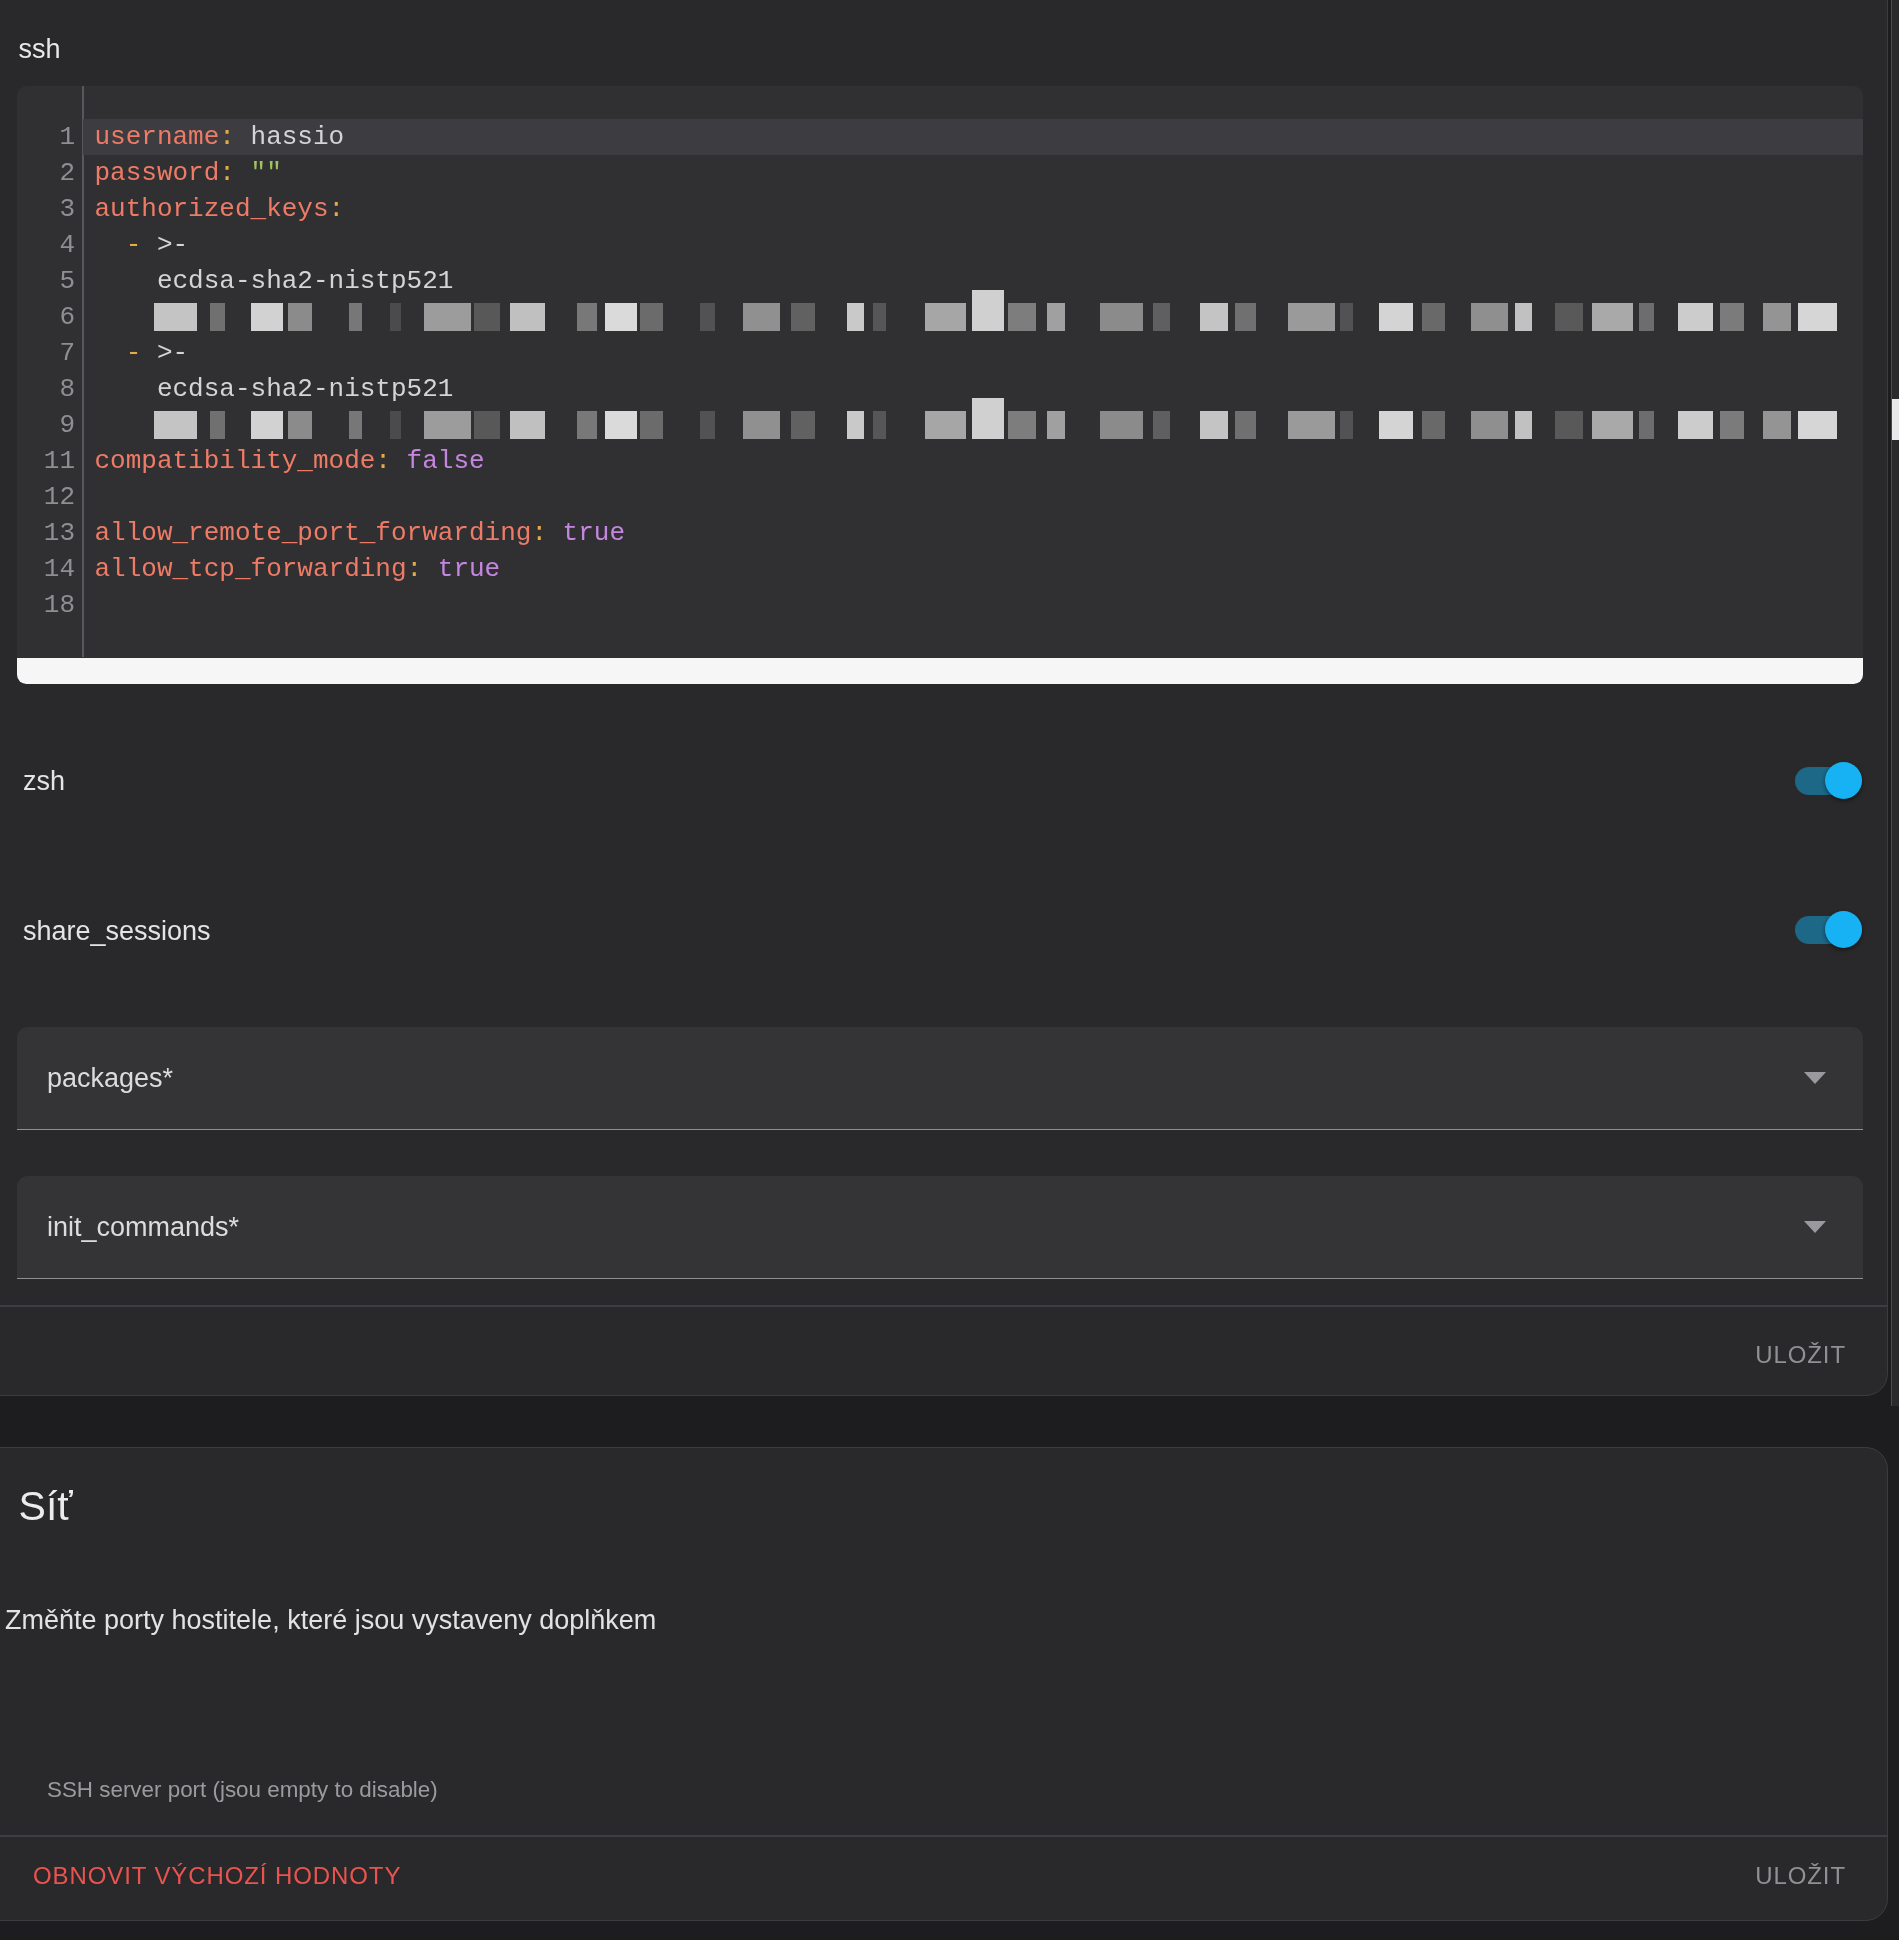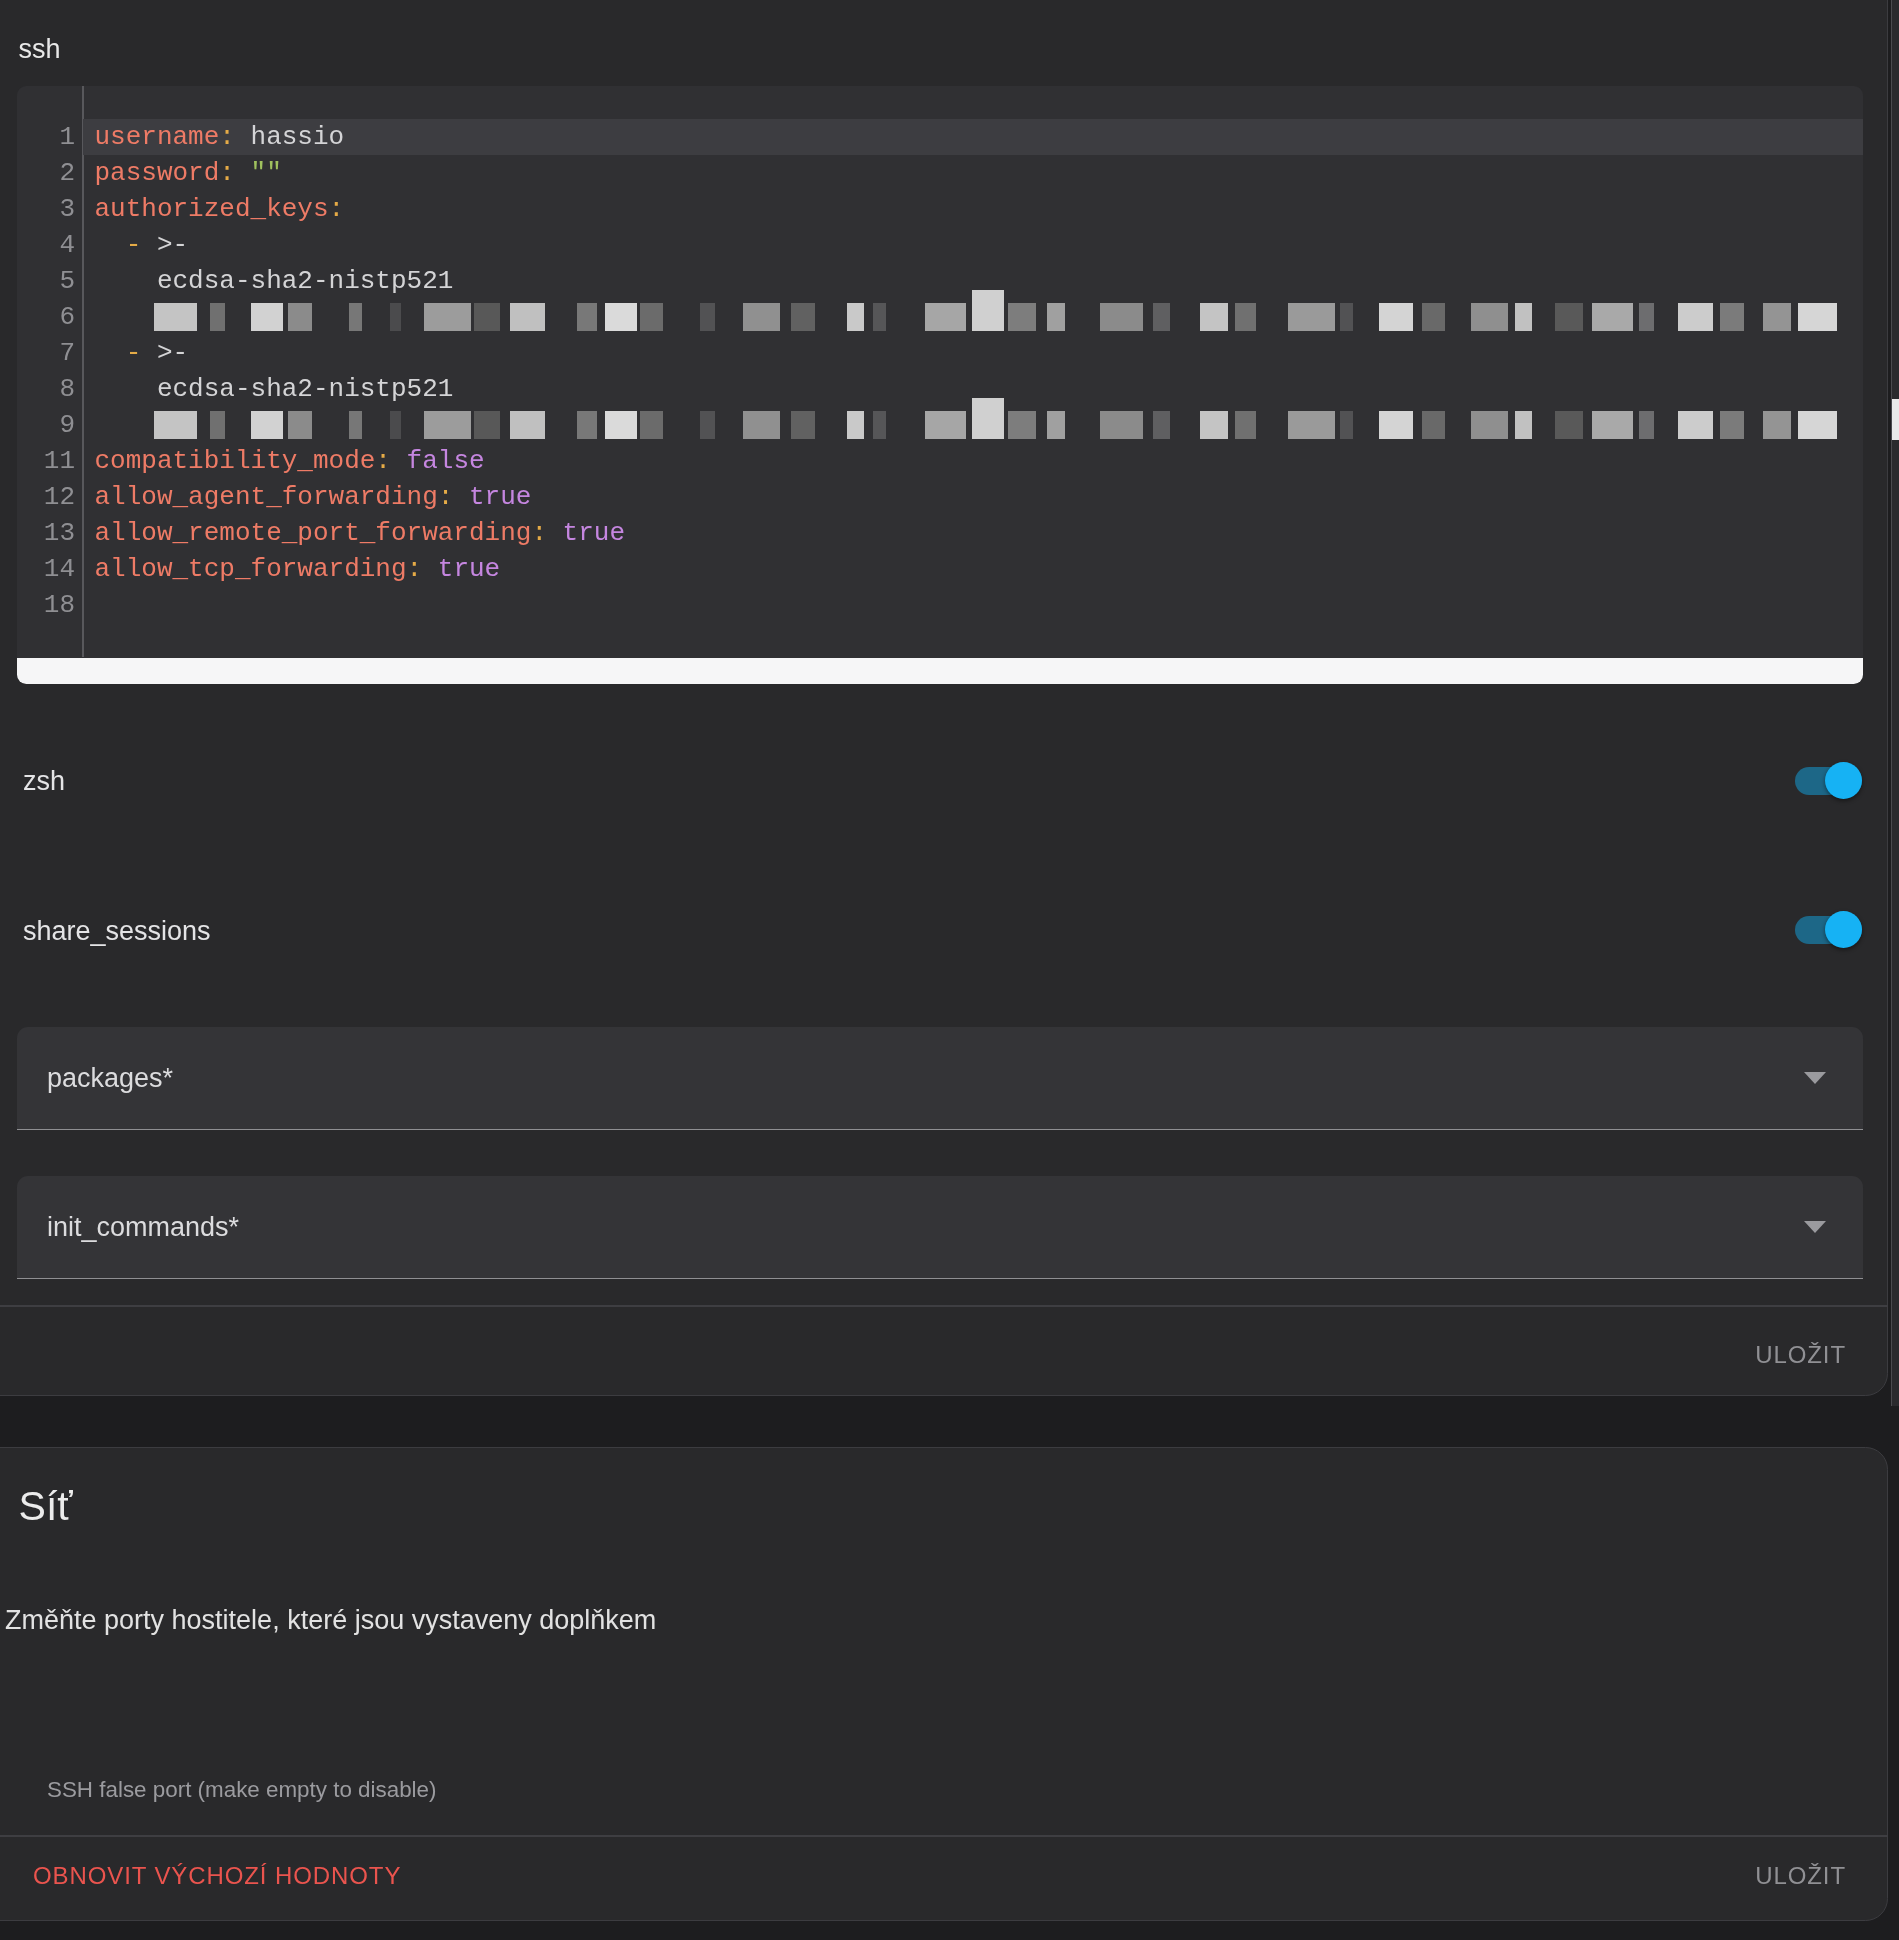--- a/index.html
+++ b/index.html
@@ -97,21 +97,21 @@
         <div class="erow active"><span class="ln">1</span><span class="ecode"><span class="tk-k">username</span><span class="tk-p">:</span><span class="tk-t"> hassio</span></span></div>
         <div class="erow"><span class="ln">2</span><span class="ecode"><span class="tk-k">password</span><span class="tk-p">:</span><span class="tk-s"> ""</span></span></div>
         <div class="erow"><span class="ln">3</span><span class="ecode"><span class="tk-k">authorized_keys</span><span class="tk-p">:</span></span></div>
         <div class="erow"><span class="ln">4</span><span class="ecode"><span class="tk-t">  </span><span class="tk-p">-</span><span class="tk-t"> &gt;-</span></span></div>
         <div class="erow"><span class="ln">5</span><span class="ecode"><span class="tk-t">    ecdsa-sha2-nistp521</span></span></div>
         <div class="erow"><span class="ln">6</span><span class="ecode"><span class="mosaic"><span class="mblock" style="width: 43px; background: rgb(196, 196, 196); margin-right: 13px;"></span><span class="mblock" style="width: 15px; background: rgb(112, 112, 112); margin-right: 26px;"></span><span class="mblock" style="width: 32px; background: rgb(210, 210, 210); margin-right: 5.6px;"></span><span class="mblock" style="width: 24px; background: rgb(139, 139, 139); margin-right: 37px;"></span><span class="mblock" style="width: 13px; background: rgb(119, 119, 119); margin-right: 28px;"></span><span class="mblock" style="width: 11.2px; background: rgb(75, 75, 77); margin-right: 22.4px;"></span><span class="mblock" style="width: 47px; background: rgb(156, 156, 156); margin-right: 3.7px;"></span><span class="mblock" style="width: 26px; background: rgb(88, 88, 88); margin-right: 9.3px;"></span><span class="mblock" style="width: 35px; background: rgb(192, 192, 192); margin-right: 32px;"></span><span class="mblock" style="width: 20.5px; background: rgb(120, 120, 120); margin-right: 7.5px;"></span><span class="mblock" style="width: 32px; background: rgb(218, 218, 218); margin-right: 3.7px;"></span><span class="mblock" style="width: 22.4px; background: rgb(107, 107, 107); margin-right: 37px;"></span><span class="mblock" style="width: 15px; background: rgb(82, 82, 84); margin-right: 28px;"></span><span class="mblock" style="width: 37px; background: rgb(144, 144, 144); margin-right: 11.2px;"></span><span class="mblock" style="width: 24px; background: rgb(97, 97, 97); margin-right: 32px;"></span><span class="mblock" style="width: 17px; background: rgb(201, 201, 201); margin-right: 9.3px;"></span><span class="mblock" style="width: 13px; background: rgb(86, 86, 88); margin-right: 39px;"></span><span class="mblock" style="width: 41px; background: rgb(166, 166, 166); margin-right: 5.6px;"></span><span class="mblock tall" style="width: 32px; background: rgb(208, 208, 208); margin-right: 3.7px;"></span><span class="mblock" style="width: 28px; background: rgb(125, 125, 125); margin-right: 11.2px;"></span><span class="mblock" style="width: 18.6px; background: rgb(160, 160, 160); margin-right: 35px;"></span><span class="mblock" style="width: 43px; background: rgb(139, 139, 139); margin-right: 9.3px;"></span><span class="mblock" style="width: 17px; background: rgb(95, 95, 97); margin-right: 30px;"></span><span class="mblock" style="width: 28px; background: rgb(196, 196, 196); margin-right: 7.5px;"></span><span class="mblock" style="width: 20.5px; background: rgb(112, 112, 112); margin-right: 32px;"></span><span class="mblock" style="width: 47px; background: rgb(154, 154, 154); margin-right: 5.6px;"></span><span class="mblock" style="width: 13px; background: rgb(82, 82, 84); margin-right: 26px;"></span><span class="mblock" style="width: 34px; background: rgb(212, 212, 212); margin-right: 9.3px;"></span><span class="mblock" style="width: 22.4px; background: rgb(105, 105, 105); margin-right: 26px;"></span><span class="mblock" style="width: 37px; background: rgb(143, 143, 143); margin-right: 7.5px;"></span><span class="mblock" style="width: 17px; background: rgb(193, 193, 193); margin-right: 22.4px;"></span><span class="mblock" style="width: 28px; background: rgb(89, 89, 89); margin-right: 9.3px;"></span><span class="mblock" style="width: 41px; background: rgb(169, 169, 169); margin-right: 5.6px;"></span><span class="mblock" style="width: 15px; background: rgb(109, 109, 111); margin-right: 24px;"></span><span class="mblock" style="width: 35px; background: rgb(204, 204, 204); margin-right: 7.5px;"></span><span class="mblock" style="width: 24px; background: rgb(123, 123, 123); margin-right: 18.6px;"></span><span class="mblock" style="width: 28px; background: rgb(148, 148, 148); margin-right: 7.5px;"></span><span class="mblock" style="width: 39px; background: rgb(214, 214, 214); margin-right: 0px;"></span></span></span></div>
         <div class="erow"><span class="ln">7</span><span class="ecode"><span class="tk-t">  </span><span class="tk-p">-</span><span class="tk-t"> &gt;-</span></span></div>
         <div class="erow"><span class="ln">8</span><span class="ecode"><span class="tk-t">    ecdsa-sha2-nistp521</span></span></div>
         <div class="erow"><span class="ln">9</span><span class="ecode"><span class="mosaic"><span class="mblock" style="width: 43px; background: rgb(196, 196, 196); margin-right: 13px;"></span><span class="mblock" style="width: 15px; background: rgb(112, 112, 112); margin-right: 26px;"></span><span class="mblock" style="width: 32px; background: rgb(210, 210, 210); margin-right: 5.6px;"></span><span class="mblock" style="width: 24px; background: rgb(139, 139, 139); margin-right: 37px;"></span><span class="mblock" style="width: 13px; background: rgb(119, 119, 119); margin-right: 28px;"></span><span class="mblock" style="width: 11.2px; background: rgb(75, 75, 77); margin-right: 22.4px;"></span><span class="mblock" style="width: 47px; background: rgb(156, 156, 156); margin-right: 3.7px;"></span><span class="mblock" style="width: 26px; background: rgb(88, 88, 88); margin-right: 9.3px;"></span><span class="mblock" style="width: 35px; background: rgb(192, 192, 192); margin-right: 32px;"></span><span class="mblock" style="width: 20.5px; background: rgb(120, 120, 120); margin-right: 7.5px;"></span><span class="mblock" style="width: 32px; background: rgb(218, 218, 218); margin-right: 3.7px;"></span><span class="mblock" style="width: 22.4px; background: rgb(107, 107, 107); margin-right: 37px;"></span><span class="mblock" style="width: 15px; background: rgb(82, 82, 84); margin-right: 28px;"></span><span class="mblock" style="width: 37px; background: rgb(144, 144, 144); margin-right: 11.2px;"></span><span class="mblock" style="width: 24px; background: rgb(97, 97, 97); margin-right: 32px;"></span><span class="mblock" style="width: 17px; background: rgb(201, 201, 201); margin-right: 9.3px;"></span><span class="mblock" style="width: 13px; background: rgb(86, 86, 88); margin-right: 39px;"></span><span class="mblock" style="width: 41px; background: rgb(166, 166, 166); margin-right: 5.6px;"></span><span class="mblock tall" style="width: 32px; background: rgb(208, 208, 208); margin-right: 3.7px;"></span><span class="mblock" style="width: 28px; background: rgb(125, 125, 125); margin-right: 11.2px;"></span><span class="mblock" style="width: 18.6px; background: rgb(160, 160, 160); margin-right: 35px;"></span><span class="mblock" style="width: 43px; background: rgb(139, 139, 139); margin-right: 9.3px;"></span><span class="mblock" style="width: 17px; background: rgb(95, 95, 97); margin-right: 30px;"></span><span class="mblock" style="width: 28px; background: rgb(196, 196, 196); margin-right: 7.5px;"></span><span class="mblock" style="width: 20.5px; background: rgb(112, 112, 112); margin-right: 32px;"></span><span class="mblock" style="width: 47px; background: rgb(154, 154, 154); margin-right: 5.6px;"></span><span class="mblock" style="width: 13px; background: rgb(82, 82, 84); margin-right: 26px;"></span><span class="mblock" style="width: 34px; background: rgb(212, 212, 212); margin-right: 9.3px;"></span><span class="mblock" style="width: 22.4px; background: rgb(105, 105, 105); margin-right: 26px;"></span><span class="mblock" style="width: 37px; background: rgb(143, 143, 143); margin-right: 7.5px;"></span><span class="mblock" style="width: 17px; background: rgb(193, 193, 193); margin-right: 22.4px;"></span><span class="mblock" style="width: 28px; background: rgb(89, 89, 89); margin-right: 9.3px;"></span><span class="mblock" style="width: 41px; background: rgb(169, 169, 169); margin-right: 5.6px;"></span><span class="mblock" style="width: 15px; background: rgb(109, 109, 111); margin-right: 24px;"></span><span class="mblock" style="width: 35px; background: rgb(204, 204, 204); margin-right: 7.5px;"></span><span class="mblock" style="width: 24px; background: rgb(123, 123, 123); margin-right: 18.6px;"></span><span class="mblock" style="width: 28px; background: rgb(148, 148, 148); margin-right: 7.5px;"></span><span class="mblock" style="width: 39px; background: rgb(214, 214, 214); margin-right: 0px;"></span></span></span></div>
         <div class="erow"><span class="ln">11</span><span class="ecode"><span class="tk-k">compatibility_mode</span><span class="tk-p">:</span><span class="tk-b"> false</span></span></div>
-        <div class="erow"><span class="ln">12</span><span class="ecode"><span class="tk-k">allow_agent_forwarding</span><span class="tk-p">:</span><span class="tk-b"> true</span></span></div>
+        <div class="erow"><span class="ln">12</span></div>
         <div class="erow"><span class="ln">13</span><span class="ecode"><span class="tk-k">allow_remote_port_forwarding</span><span class="tk-p">:</span><span class="tk-b"> true</span></span></div>
         <div class="erow"><span class="ln">14</span><span class="ecode"><span class="tk-k">allow_tcp_forwarding</span><span class="tk-p">:</span><span class="tk-b"> true</span></span></div>
         <div class="erow"><span class="ln">18</span><span class="ecode"></span></div>
       </div>
     <div class="hscroll"></div>
   </div>
 
   <div class="abs row-label" style="left:23px;top:764px;">zsh</div>
   <div class="switch" style="left:1795px;top:767px;">
     <div class="knob"></div>
@@ -133,21 +133,21 @@
   </div>
 
   <div class="divider" style="top:1305px;"></div>
 
   <button class="txtbtn btn-gray" style="right:54px;top:1340px;">ULOŽIT</button>
 
   <div class="abs net-title">Síť</div>
   <div class="abs net-desc">Změňte porty hostitele, které jsou vystaveny doplňkem</div>
 
 
-  <div class="abs helper">SSH false port (make empty to disable)</div>
+  <div class="abs helper">SSH server port (jsou empty to disable)</div>
 
   <div class="divider" style="top:1835px;"></div>
 
   <button class="txtbtn btn-red" style="left:33px;top:1861px;">OBNOVIT VÝCHOZÍ HODNOTY</button>
   <button class="txtbtn btn-gray" style="right:54px;top:1861px;">ULOŽIT</button>
 
 </div>
 
 
 </body></html>

